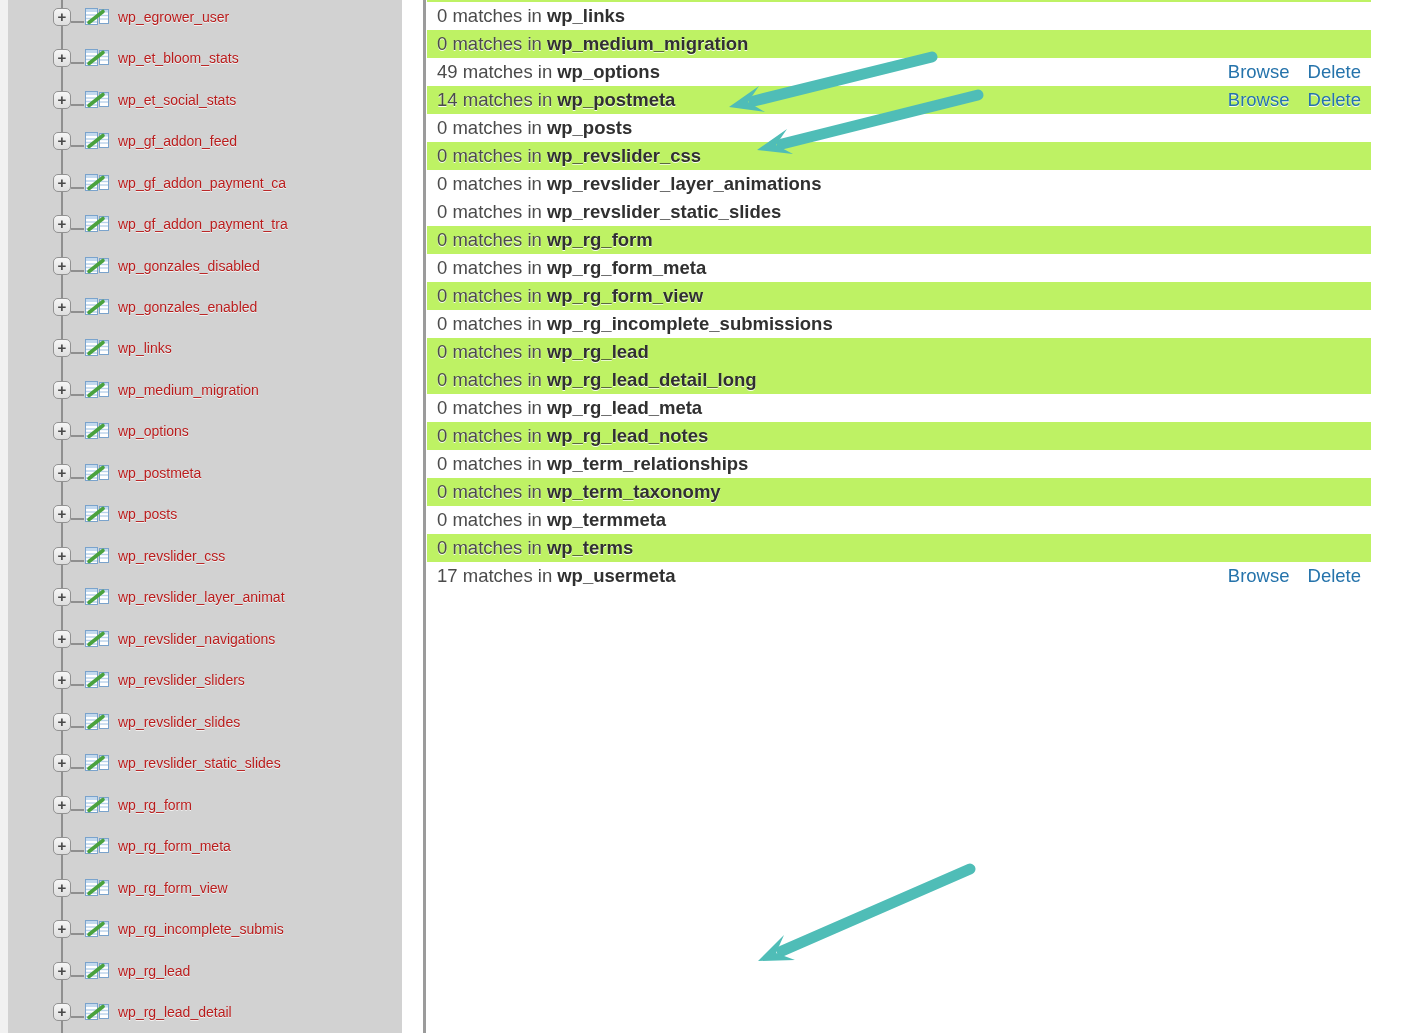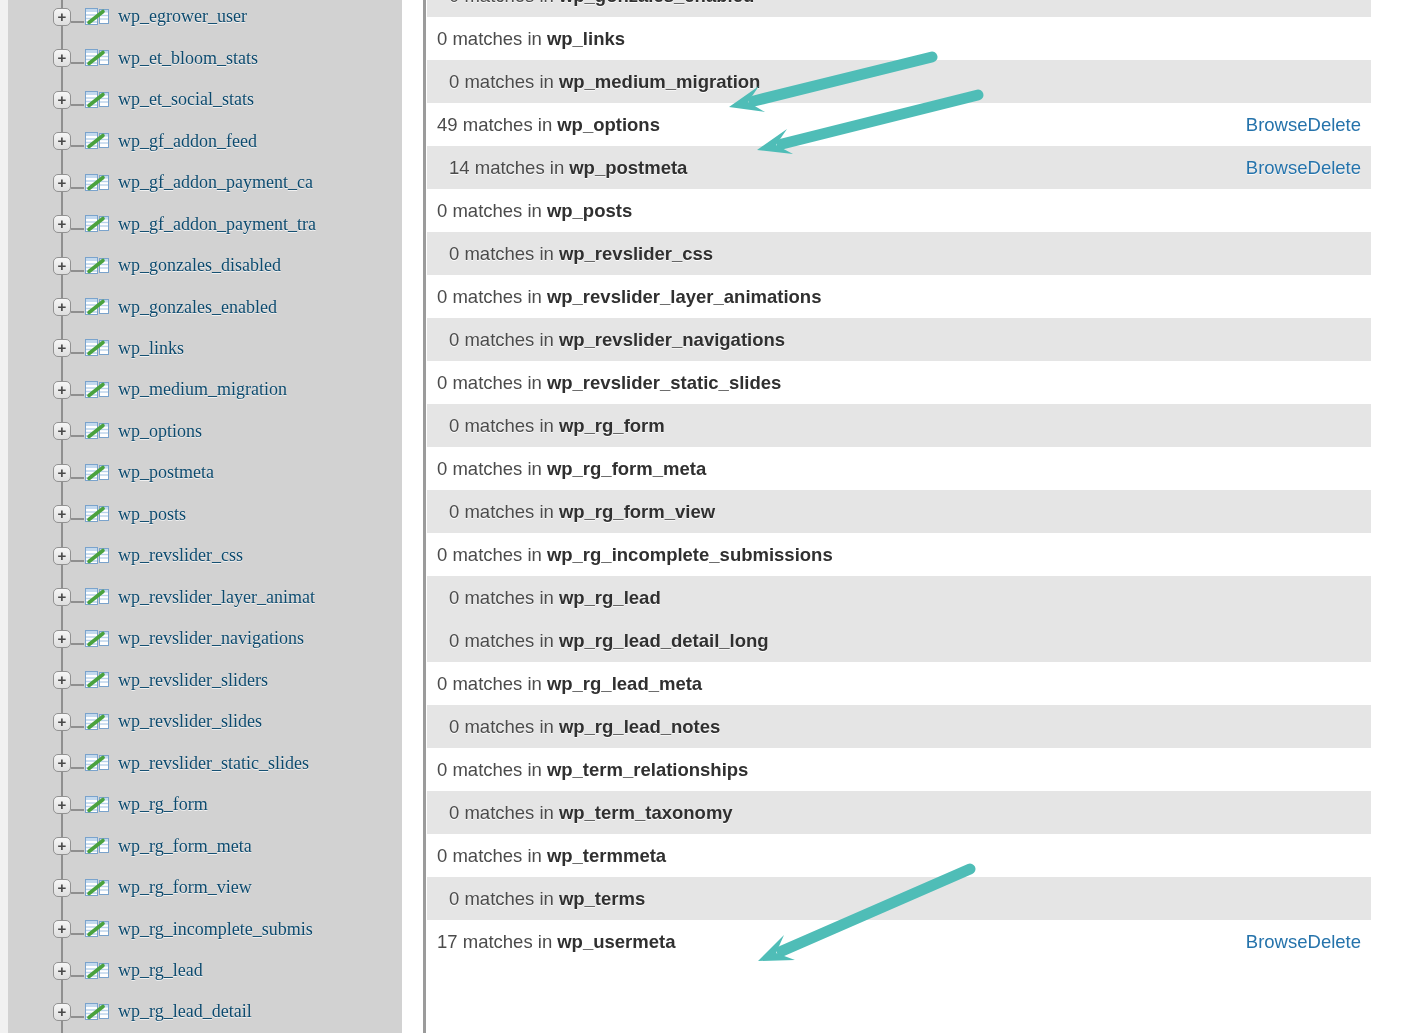--- a/index.html
+++ b/index.html
@@ -17,31 +17,31 @@
   .nav-item{height:41.47px;display:flex;align-items:center;white-space:nowrap;cursor:pointer;}
   .expander{
     box-sizing:border-box;margin-left:45px;width:18px;height:18px;flex:0 0 18px;
     border:1px solid #929292;border-radius:5px;
     background:linear-gradient(#f6f6f6,#dedede);
     color:#4a4a4a;font-size:15px;font-weight:bold;line-height:15px;text-align:center;
     position:relative;z-index:2;
   }
   .dash{width:13px;height:2px;background:#8f8f8f;margin-top:10px;flex:0 0 13px;}
   .tbl-icon{flex:0 0 24px;margin-left:1px;margin-right:9px;height:20px;}
-  .nav-label{font-size:18px;color:#0c4a6e;text-shadow:0 1px 0 rgba(255,255,255,.75);font-family:Liberation Serif, serif;}
+  .nav-label{font-size:14px;color:#b91c1c;text-shadow:0 1px 0 rgba(255,255,255,.75);}
   .panel-separator{position:absolute;left:423px;top:0;width:3px;height:1033px;background:#9b9b9b;}
   
   .main{position:absolute;left:426px;top:0;width:991px;height:1033px;background:#fff;overflow:hidden;}
   .result-list{position:relative;margin-top:-26px;width:944px;margin-left:1px;}
-  .result-row{height:43px;display:flex;align-items:center;font-size:18.5px;color:#4b4b4b;
+  .result-row{height:28px;display:flex;align-items:center;font-size:18.5px;color:#4b4b4b;
     text-shadow:0 1px 0 rgba(255,255,255,.9);}
-  .result-row.alt{background:#e5e5e5;padding-left:12px;}
+  .result-row.alt{background:#bef264;}
   .row-text{padding-left:10px;white-space:nowrap;}
   .tname{color:#303030;font-weight:bold;margin-left:5px;}
-  .row-actions{margin-left:auto;padding-right:10px;display:flex;gap:0;}
+  .row-actions{margin-left:auto;padding-right:10px;display:flex;gap:18px;}
   .row-actions a{color:#2573ab;text-decoration:none;cursor:pointer;}
   
   .arrows{position:absolute;left:0;top:0;width:1417px;height:1033px;pointer-events:none;}
   .arrow-line{fill:none;stroke:#4fbdb7;stroke-width:11;stroke-linecap:round;}
   .arrow-head{fill:#4fbdb7;}
 </style>
 </head>
 <body>
 
 <div id="screen">
@@ -624,24 +624,20 @@
         <div class="result-row alt">
           <span class="row-text"><span>0 matches in</span><b class="tname">wp_revslider_css</b></span>
 
         </div>
 
         <div class="result-row">
           <span class="row-text"><span>0 matches in</span><b class="tname">wp_revslider_layer_animations</b></span>
 
         </div>
 
-        <div class="result-row alt">
-          <span class="row-text"><span>0 matches in</span><b class="tname">wp_revslider_navigations</b></span>
-
-        </div>
 
 
 
         <div class="result-row">
           <span class="row-text"><span>0 matches in</span><b class="tname">wp_revslider_static_slides</b></span>
 
         </div>
 
         <div class="result-row alt">
           <span class="row-text"><span>0 matches in</span><b class="tname">wp_rg_form</b></span>

